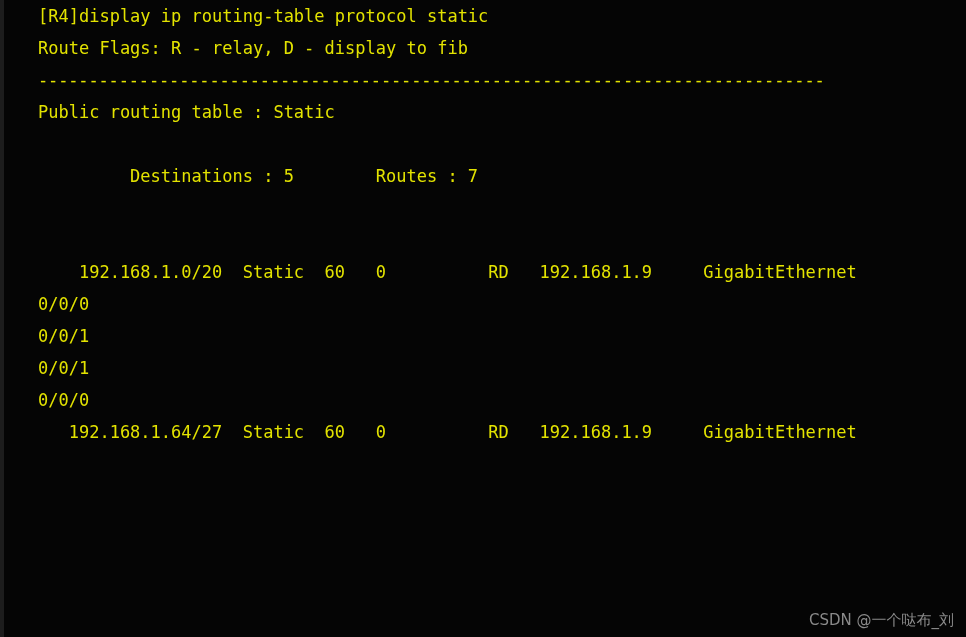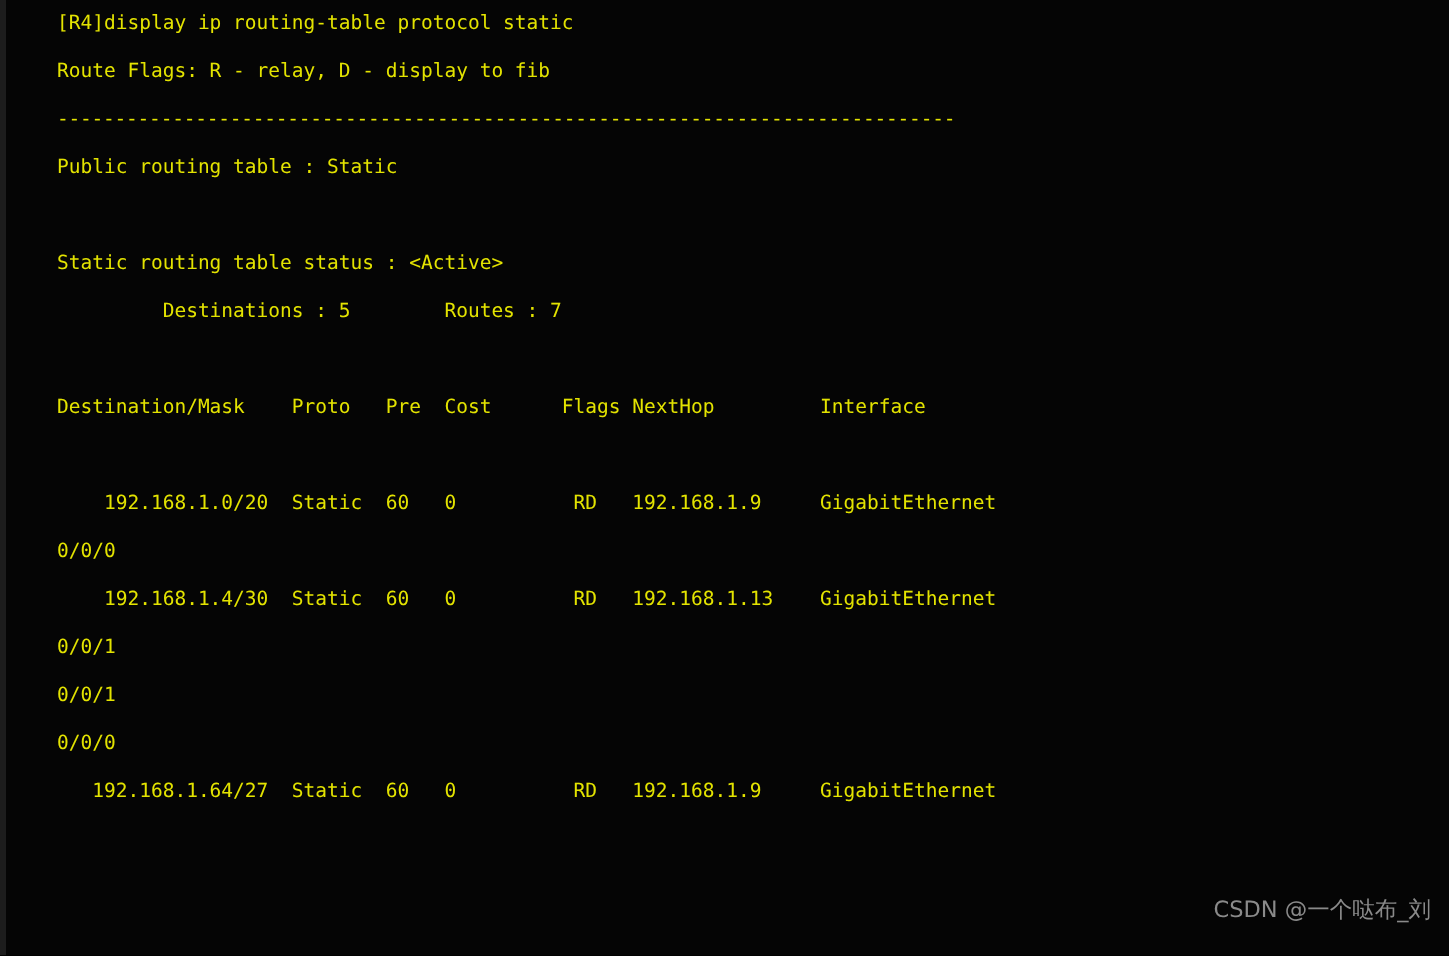--- a/index.html
+++ b/index.html
@@ -37,34 +37,34 @@
     top: 0;
     width: 961px;
     z-index: 2;
   }
   .line {
     white-space: pre;
     height: 32px;
     line-height: 32px;
     color: #e3e300;
     font-family: "DejaVu Sans Mono", "Liberation Mono", monospace;
-    font-size: 13px;
+    font-size: 17px;
     overflow: hidden;
     padding-left: 33px;
   }
   .line.blank {
     color: transparent;
   }
   .line.rule {
     letter-spacing: -0.15px;
   }
   #watermark {
     position: absolute;
     right: 12px;
-    bottom: 21px;
+    bottom: 7px;
     font-family: "DejaVu Sans", "Liberation Sans", sans-serif;
     font-size: 15px;
     line-height: 20px;
     color: #8a8a8a;
     white-space: pre;
     z-index: 5;
   }
 </style>
 </head>
 <body>
@@ -79,34 +79,31 @@
 
     <div class="line">Route Flags: R - relay, D - display to fib</div>
 
     <div class="line rule">------------------------------------------------------------------------------</div>
 
     <div class="line">Public routing table : Static</div>
 
 
     <div class="line blank"></div>
 
-    <div class="line">Static routing table status : &lt;Active&gt;</div>
 
     <div class="line">         Destinations : 5        Routes : 7</div>
 
     <div class="line blank"></div>
 
-    <div class="line">Destination/Mask    Proto   Pre  Cost      Flags NextHop         Interface</div>
 
     <div class="line blank"></div>
 
     <div class="line">    192.168.1.0/20  Static  60   0          RD   192.168.1.9     GigabitEthernet</div>
     <div class="line">0/0/0</div>
 
-    <div class="line">    192.168.1.4/30  Static  60   0          RD   192.168.1.13    GigabitEthernet</div>
     <div class="line">0/0/1</div>
 
     <div class="line">0/0/1</div>
 
     <div class="line">0/0/0</div>
 
     <div class="line">   192.168.1.64/27  Static  60   0          RD   192.168.1.9     GigabitEthernet</div>
 
   </div>
 

